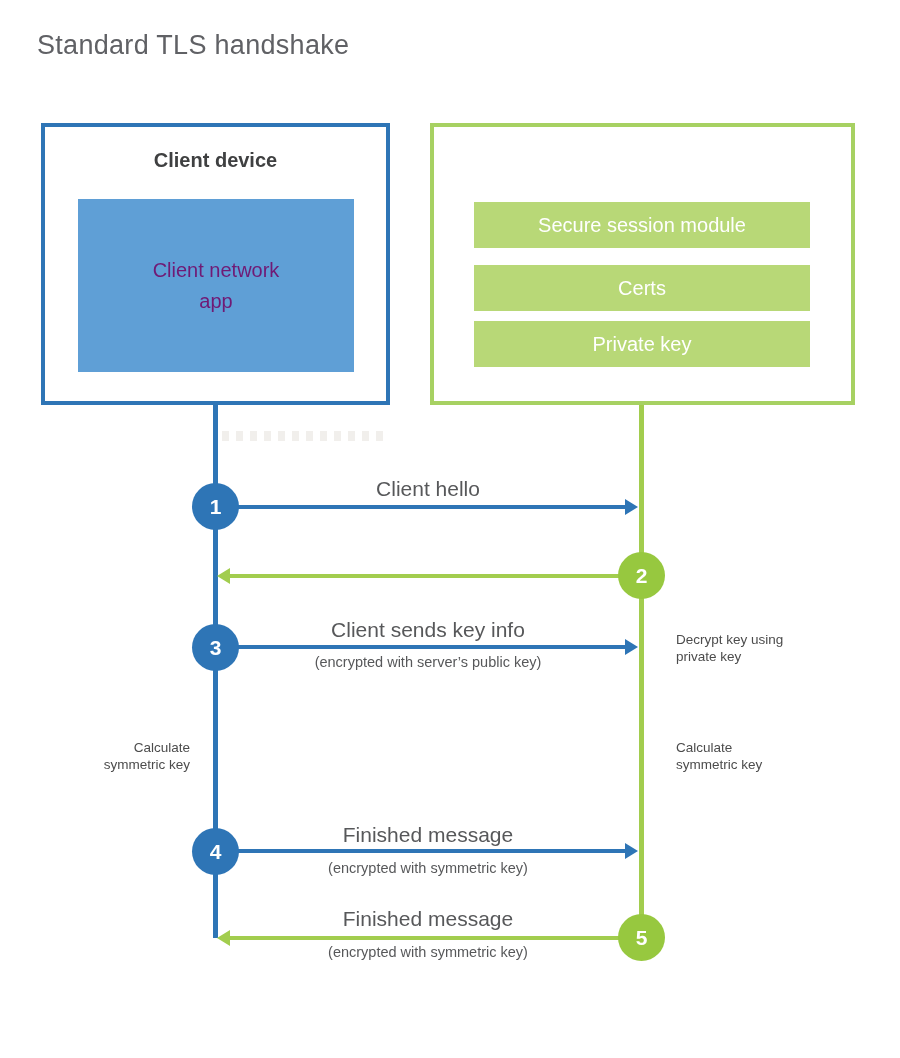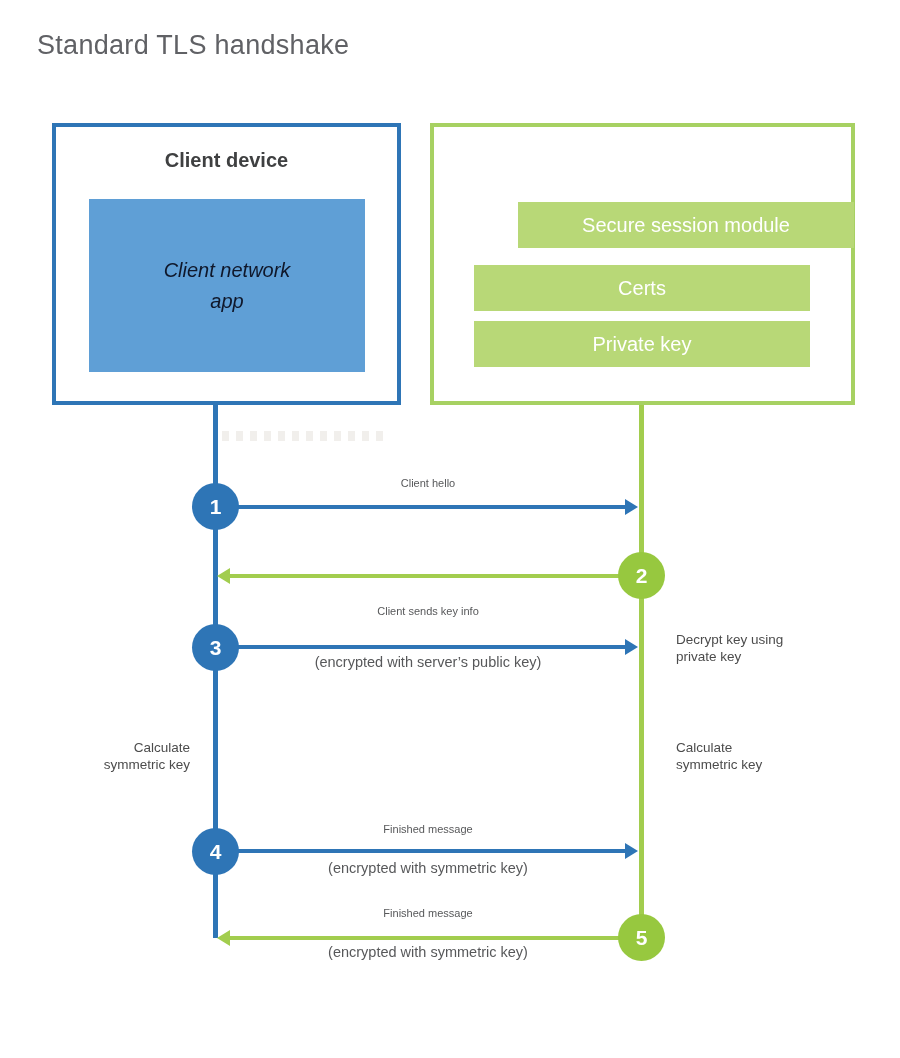--- a/index.html
+++ b/index.html
@@ -5,32 +5,32 @@
   html,body{margin:0;padding:0;background:#fff;}
   .canvas{position:relative;width:900px;height:1058px;background:#ffffff;overflow:hidden;
           font-family:"Liberation Sans",sans-serif;}
   .abs{position:absolute;box-sizing:border-box;}
 
   
   .page-title{left:37px;top:30px;font-size:27px;font-weight:300;color:#606165;letter-spacing:.3px;}
 
   
   .entity-box{top:123px;height:282px;border-width:4px;border-style:solid;background:#fff;z-index:2;}
-  .client-box{left:41px;width:349px;border-color:#2e75b6;margin-left:11px;}
+  .client-box{left:41px;width:349px;border-color:#2e75b6;}
   .server-box{left:430px;width:425px;border-color:#a7d162;}
   .entity-title{position:absolute;left:0;top:22px;width:100%;text-align:center;
                 font-size:20px;font-weight:bold;color:#3f4041;}
 
   .client-app{position:absolute;left:33px;top:72px;width:276px;height:173px;background:#5f9fd6;
               display:flex;align-items:center;justify-content:center;}
-  .client-app span{display:block;width:165px;text-align:center;color:#0f172a;font-size:20px;line-height:1.55;font-style:italic;}
+  .client-app span{display:block;width:165px;text-align:center;color:#701a75;font-size:20px;line-height:1.55;}
 
   .server-bar{position:absolute;left:40px;width:336px;height:46px;background:#b8d877;
               display:flex;align-items:center;justify-content:center;color:#fff;font-size:20px;}
-  .bar-0{top:75px;margin-left:44px;} .bar-1{top:138px;} .bar-2{top:194px;}
+  .bar-0{top:75px;} .bar-1{top:138px;} .bar-2{top:194px;}
 
   
   .lifeline{width:5px;top:405px;height:533px;z-index:1;}
   .lifeline-client{left:213px;background:#2e75b6;}
   .lifeline-server{left:639px;background:#a2cd4e;}
 
   
   .faint-dashes{left:222px;top:431px;width:166px;height:10px;
     background:repeating-linear-gradient(90deg,#f1efec 0 7px,transparent 7px 14px);}
 
@@ -46,23 +46,23 @@
   .arrow{height:4px;width:410px;z-index:2;}
   .arrow-blue{background:#2e75b6;}
   .arrow-green{background:#a2cd4e;}
   .arrow .head{position:absolute;width:0;height:0;top:-6px;}
   .arrow.dir-right .head{right:-13px;border-top:8px solid transparent;border-bottom:8px solid transparent;border-left:13px solid #2e75b6;}
   .arrow.dir-left  .head{left:-13px;border-top:8px solid transparent;border-bottom:8px solid transparent;border-right:13px solid #a2cd4e;}
   .a1{left:215px;top:505px;} .a2{left:230px;top:574px;} .a3{left:215px;top:645px;}
   .a4{left:215px;top:849px;} .a5{left:230px;top:936px;}
 
   
-  .msg-label{left:215px;width:426px;text-align:center;font-size:11px;color:#57585a;}
+  .msg-label{left:215px;width:426px;text-align:center;font-size:21px;color:#57585a;}
   .msg-sub{left:215px;width:426px;text-align:center;font-size:14.5px;color:#57585a;}
-  .l1{top:477px;} .l2{top:547px;} .l3{top:605px;} .s3{top:654px;}
+  .l1{top:477px;} .l2{top:547px;} .l3{top:618px;} .s3{top:654px;}
   .l4{top:823px;} .s4{top:860px;} .l5{top:907px;} .s5{top:944px;}
 
   
   .side-note{font-size:13.5px;line-height:17px;color:#4c4c4c;}
   .note-decrypt{left:676px;top:631px;width:140px;text-align:left;}
   .note-calc-left{left:88px;top:739px;width:102px;text-align:right;}
   .note-calc-right{left:676px;top:739px;width:110px;text-align:left;}
 </style>
 </head>
 <body>

